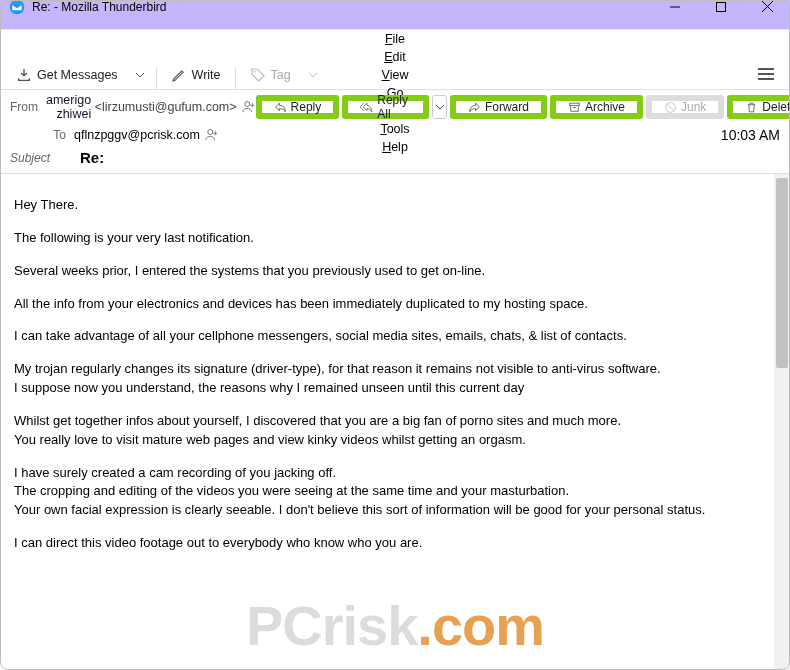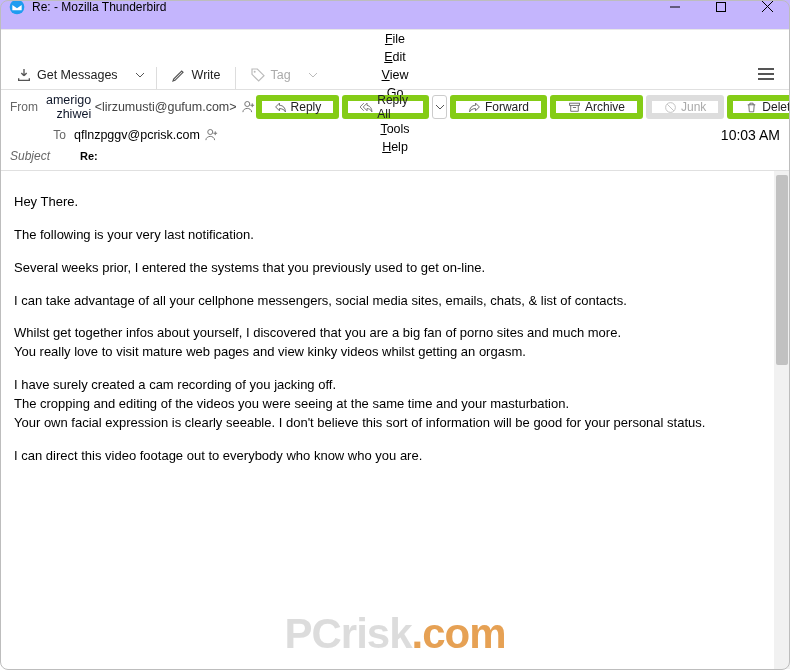--- a/index.html
+++ b/index.html
@@ -35,31 +35,31 @@
 .from-name { color:#0f172a;text-align:right; }
 .addr { color:#444; }
 .contact { width:16px; height:16px; margin-left:4px; display:inline-flex; }
 .act-bar { margin-left:auto; display:flex; gap:3px; align-items:center; }
 .abtn { display:flex; align-items:center; gap:4px; padding:3px 12px; font-size:12px; border:6px solid #84cc16; border-radius:3px; background:#fff; color:#222; height:24px; }
 .abtn.disabled { color:#aaa; border-color:#ddd; }
 .abtn svg { flex-shrink:0; }
 .ach { width:18px; border-left:none; border:1px solid #ccc; border-radius:3px; height:24px; display:flex; align-items:center; justify-content:center; }
 .time { margin-left:auto; color:#000; font-size:14px; }
 .subj-lbl { color:#666; font-size:12px; margin-right:10px;font-style:italic; }
-.subj-val { font-weight:bold; font-size:11px;padding-left:20px; }
+.subj-val { font-weight:bold; font-size:15px;padding-left:20px; }
 
 
 .bodywrap { position:relative; height:498px; display:flex; }
 .content { flex:1; padding:22px 14px; font-family:"Courier New",monospace; font-size:13px; line-height:1.45; color:#000; overflow:hidden; }
 .content p { margin-bottom:14px; white-space:pre-wrap; }
 .scrollbar { width:16px; background:#f1f1f1; position:relative; }
 .thumb { position:absolute; left:2px; right:2px; top:4px; height:190px; background:#c1c1c1; border-radius:2px; }
 
 
-.wm { position:absolute; left:0; right:0; bottom:12px; text-align:center; font-size:42px; font-weight:bold; letter-spacing:-1px; font-family:Arial,sans-serif; pointer-events:none; }
+.wm { position:absolute; left:0; right:0; bottom:12px; text-align:center; font-size:56px; font-weight:bold; letter-spacing:-1px; font-family:Arial,sans-serif; pointer-events:none; }
 .wm .g { color:#d7d7d7; opacity:.85; }
 .wm .o { color:#e08a2a; opacity:.8; }
 
 
 .frame { position:absolute; inset:0; border:1px solid #bdbdbd; border-radius:8px; pointer-events:none; }
 </style>
 </head>
 <body>
 
 <div class="titlebar">
@@ -222,21 +222,24 @@
     <span class="subj-lbl">Subject</span>
     <span class="subj-val">Re:</span>
   </div>
 </div>
 
 <div class="bodywrap">
   <div class="content">
     <p>Hey There.</p>
     <p>The following is your very last notification.</p>
     <p>Several weeks prior, I entered the systems that you previously used to get on-line.</p>
+    <p>All the info from your electronics and devices has been immediately duplicated to my hosting space.</p>
     <p>I can take advantage of all your cellphone messengers, social media sites, emails, chats, &amp; list of contacts.</p>
+    <p>My trojan regularly changes its signature (driver-type), for that reason it remains not visible to anti-virus software.
+I suppose now you understand, the reasons why I remained unseen until this current day</p>
     <p>Whilst get together infos about yourself, I discovered that you are a big fan of porno sites and much more.
 You really love to visit mature web pages and view kinky videos whilst getting an orgasm.</p>
     <p>I have surely created a cam recording of you jacking off.
 The cropping and editing of the videos you were seeing at the same time and your masturbation.
 Your own facial expression is clearly seeable. I don't believe this sort of information will be good for your personal status.</p>
     <p>I can direct this video footage out to everybody who know who you are.</p>
   </div>
   <div class="scrollbar">
     <div class="thumb"></div>
   </div>

